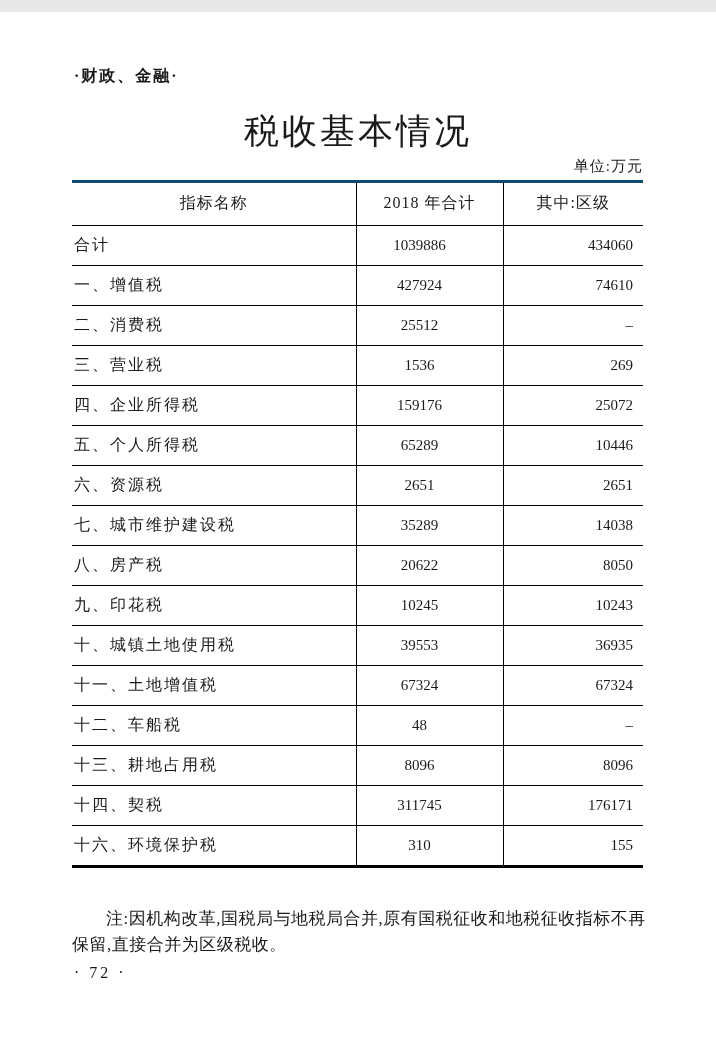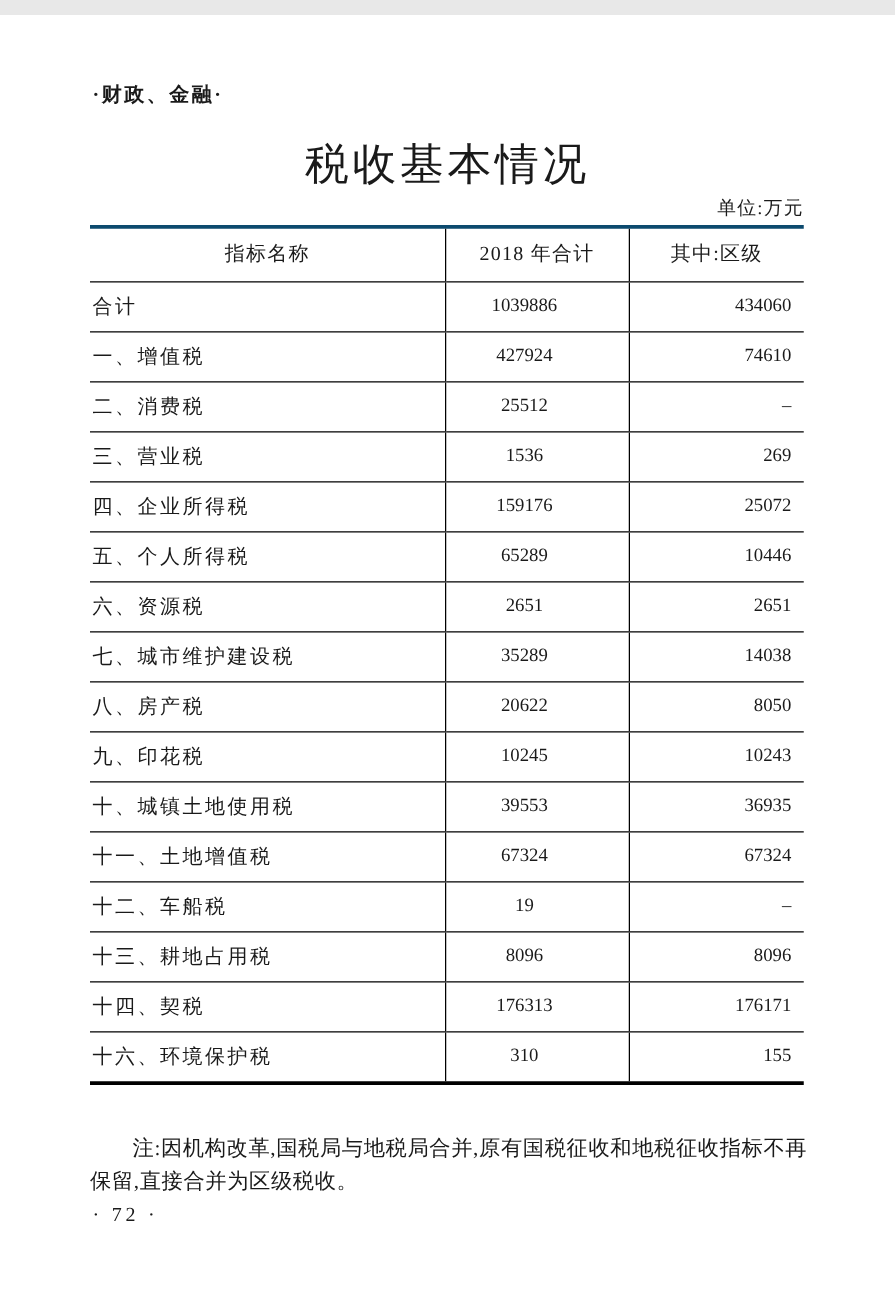--- a/index.html
+++ b/index.html
@@ -168,31 +168,31 @@
           <td class="num-total">39553</td>
           <td class="num-district">36935</td>
         </tr>
         <tr>
           <td class="label">十一、土地增值税</td>
           <td class="num-total">67324</td>
           <td class="num-district">67324</td>
         </tr>
         <tr>
           <td class="label">十二、车船税</td>
-          <td class="num-total">19</td>
+          <td class="num-total">48</td>
           <td class="num-district">–</td>
         </tr>
         <tr>
           <td class="label">十三、耕地占用税</td>
           <td class="num-total">8096</td>
           <td class="num-district">8096</td>
         </tr>
         <tr>
           <td class="label">十四、契税</td>
-          <td class="num-total">176313</td>
+          <td class="num-total">311745</td>
           <td class="num-district">176171</td>
         </tr>
         <tr>
           <td class="label">十六、环境保护税</td>
           <td class="num-total">310</td>
           <td class="num-district">155</td>
         </tr>
       </tbody>
     </table>
   </div>

